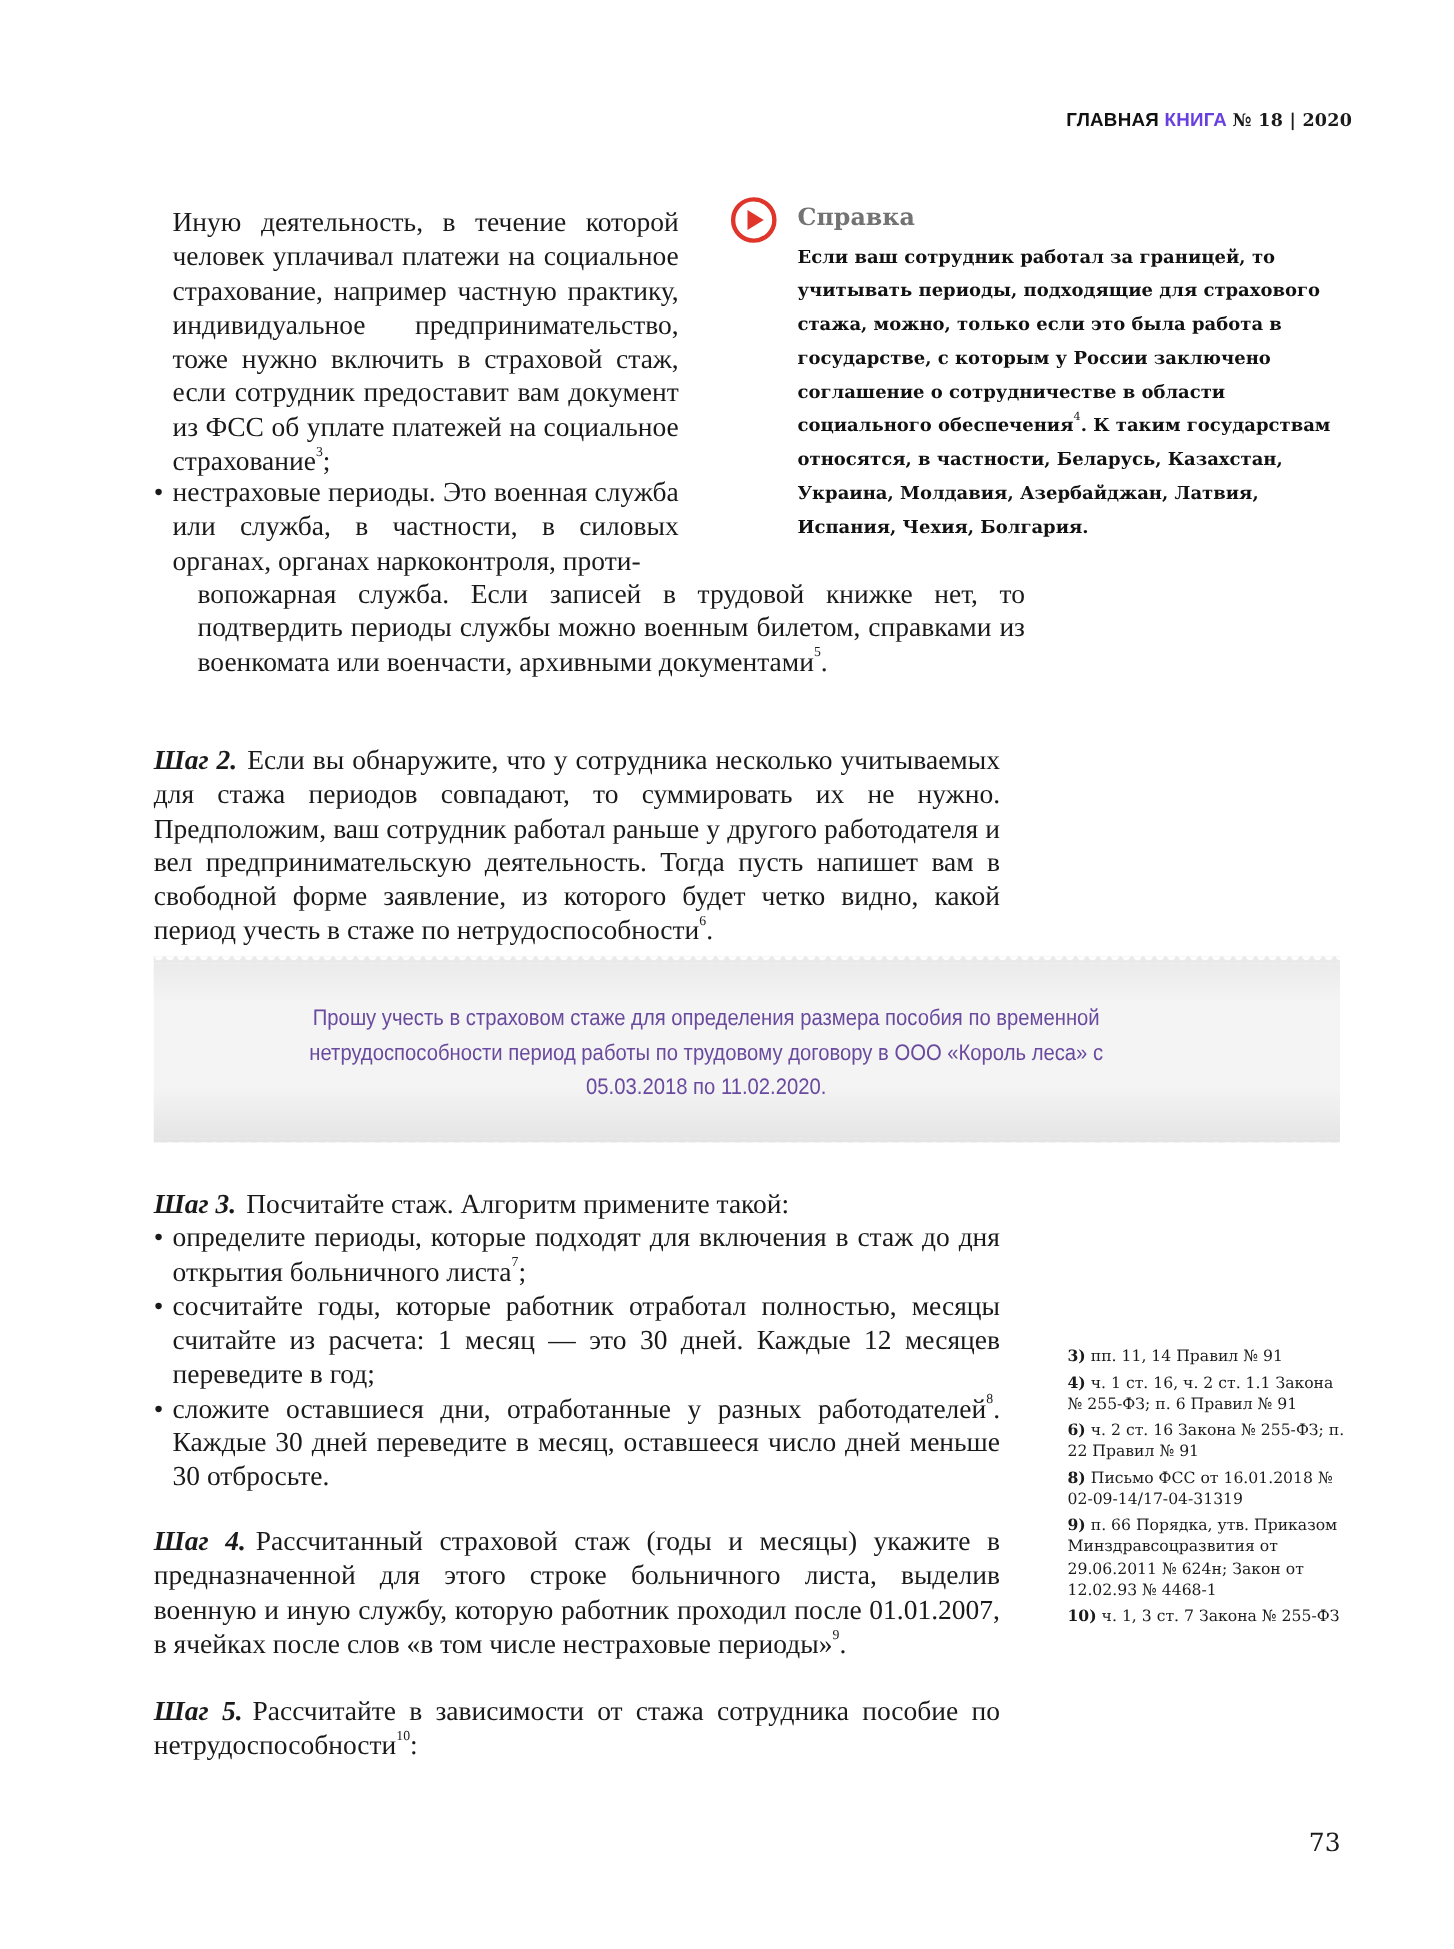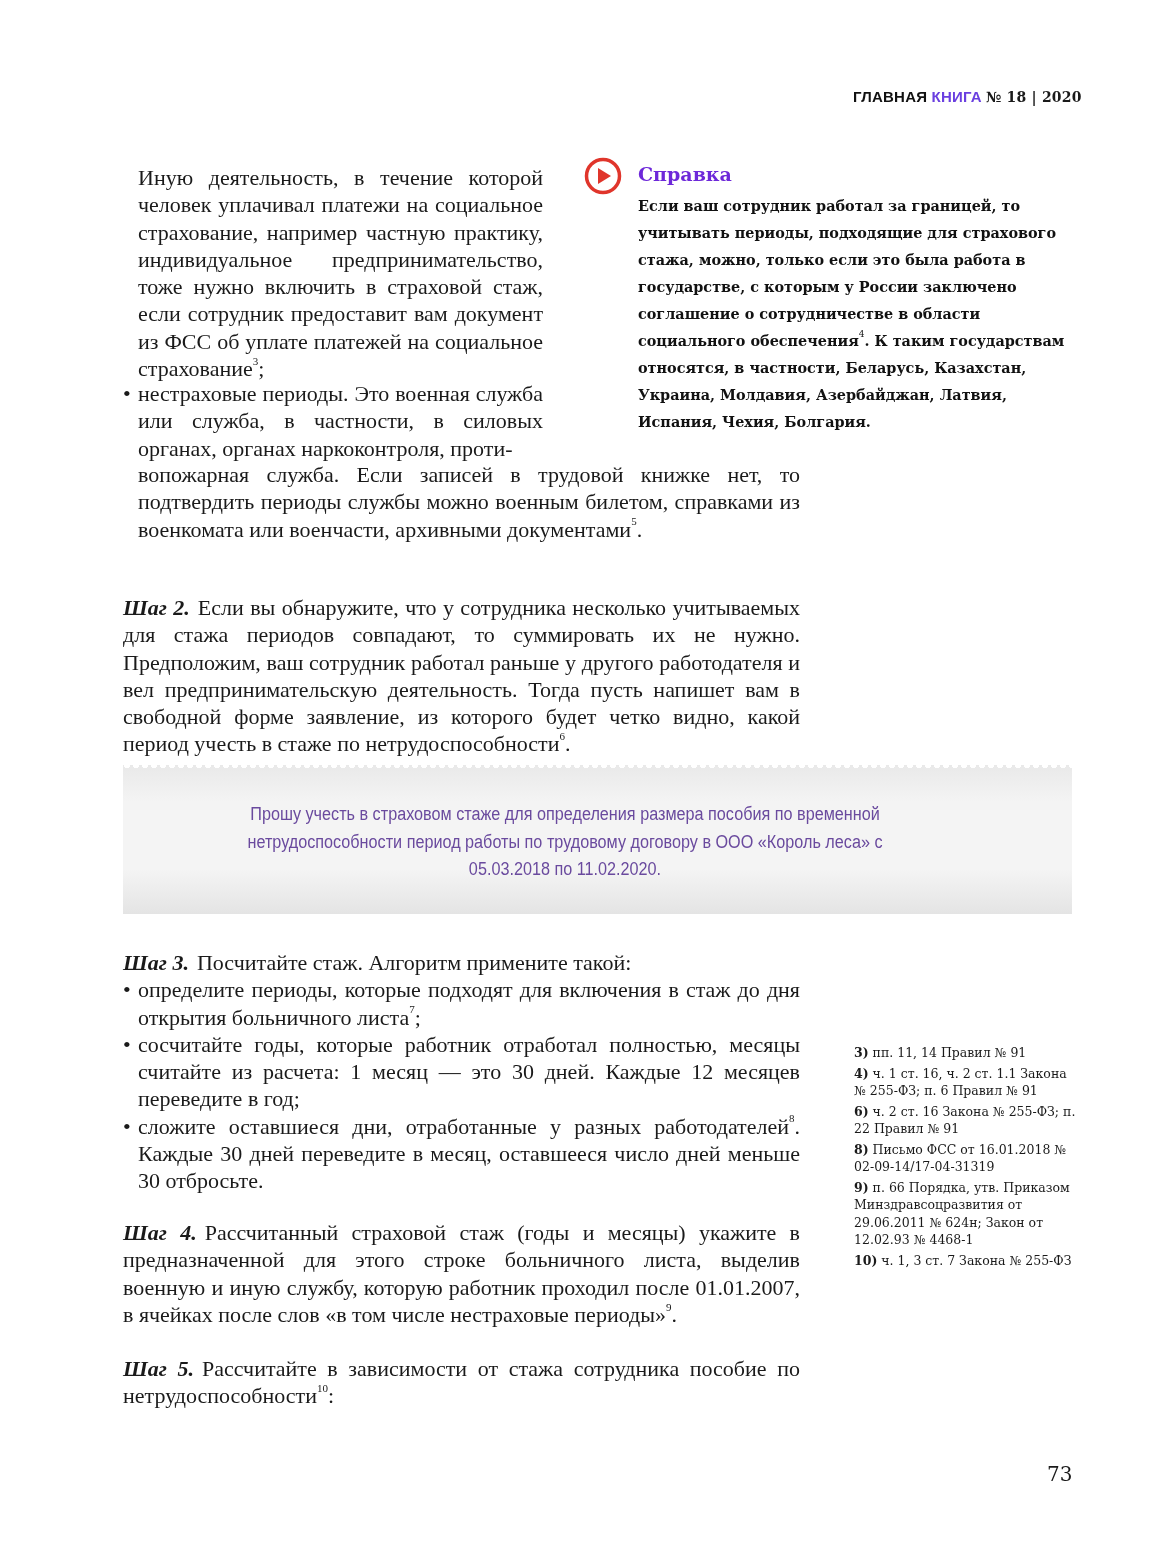--- a/index.html
+++ b/index.html
@@ -29,35 +29,35 @@
   .step { left: 123px; width: 677px; }
   .step-label { font-weight: bold; font-style: italic; margin-right: 8px; }
   .step2 { top: 570px; }
   .step3 { top: 949px; }
   .step3 .bullet-list li { padding-left: 15px; }
   .step4 { top: 1219px; }
   .step5 { top: 1355px; }
 
   
   .note-icon { left: 584px; top: 157px; width: 38px; height: 38px; }
-  .note-title { left: 638px; top: 163px; font-family: "DejaVu Serif", serif; font-weight: bold; font-size: 19px; color: #6d28d9; }
+  .note-title { left: 638px; top: 163px; font-family: "DejaVu Serif", serif; font-weight: bold; font-size: 19px; color: #737373; }
   .note-text { left: 638px; top: 192px; width: 440px; font-family: "DejaVu Serif", serif; font-weight: bold; font-size: 14.4px; line-height: 27px; color: #111; }
   .note-text sup { font-size: 9px; font-weight: normal; }
 
   
   .sample-box { left: 123px; top: 765px; width: 949px; height: 149px;
     background: linear-gradient(#e9e9e9 0%, #f4f4f4 25%, #f4f4f4 70%, #e4e4e4 100%); text-align: center; }
   .sample-box::before, .sample-box::after { content: ""; position: absolute; left: 0; right: 0; height: 6px;
     background: radial-gradient(circle at 4px 0px, #ffffff 3px, transparent 3.5px) repeat-x; background-size: 9px 6px; }
   .sample-box::before { top: 0; }
   .sample-box::after { bottom: -3px; transform: scaleY(-1); }
   .sample-text { position: absolute; left: 82px; top: 36px; width: 800px; font-family: "Liberation Sans", sans-serif; font-size: 18px; line-height: 27.5px; color: #6a4a9e; transform: scaleX(0.9); transform-origin: left top; }
 
   
-  .footnotes { left: 854px; top: 1044px; width: 225px; font-family: "DejaVu Serif", serif; font-size: 12.5px; line-height: 17.5px; color: #1a1a1a; }
+  .footnotes { left: 854px; top: 1076px; width: 225px; font-family: "DejaVu Serif", serif; font-size: 12.5px; line-height: 17.5px; color: #1a1a1a; }
   .footnote { margin: 0 0 3px 0; }
   .footnote .fn-num { font-weight: bold; }
 
   .page-number { left: 1047px; top: 1462px; font-family: "DejaVu Serif", serif; font-size: 20px; color: #1a1a1a; }
 </style>
 </head>
 <body>
 
 <div class="abs running-head">
   <span class="mag">ГЛАВНАЯ</span>
@@ -67,21 +67,21 @@
 
 <div class="abs body-text intro just" style="hyphens:auto;" lang="ru">
   <span>Иную деятельность, в течение которой человек уплачивал платежи на социальное страхование, например частную практику, индивидуальное предпринимательство, тоже нужно включить в страховой стаж, если сотрудник предоставит вам документ из ФСС об уплате платежей на социальное страхование</span><sup>3</sup><span>;</span>
 </div>
 
 <div class="abs body-text nonins just" lang="ru" style="hyphens:auto;">
   <ul class="bullet-list">
       <li><span>нестраховые периоды. Это военная служба или служба, в частности, в силовых органах, органах наркоконтроля, проти-</span></li>
     </ul>
 </div>
-<div class="abs body-text nonins-cont just" lang="ru" style="hyphens:auto;">
+<div class="abs body-text nonins-cont just" lang="ru" style="hyphens:auto;margin-left:20px;">
   <span>вопожарная служба. Если записей в трудовой книжке нет, то подтвердить периоды службы можно военным билетом, справками из военкомата или военчасти, архивными документами</span><sup>5</sup><span>.</span>
 </div>
 
 <div class="abs note-icon">
   <svg width="38" height="38" viewBox="0 0 38 38">
     <circle cx="19" cy="19" r="16.5" fill="none" stroke="#e0352b" stroke-width="3.5"></circle>
     <polygon points="14,11 27,19 14,27" fill="#e0352b"></polygon>
   </svg>
 </div>
 <div class="abs note-title">Справка</div>

